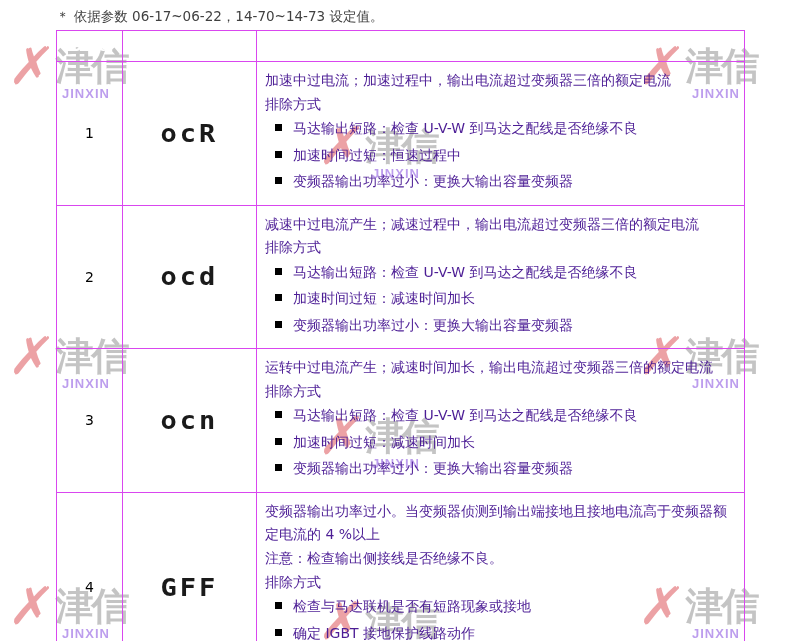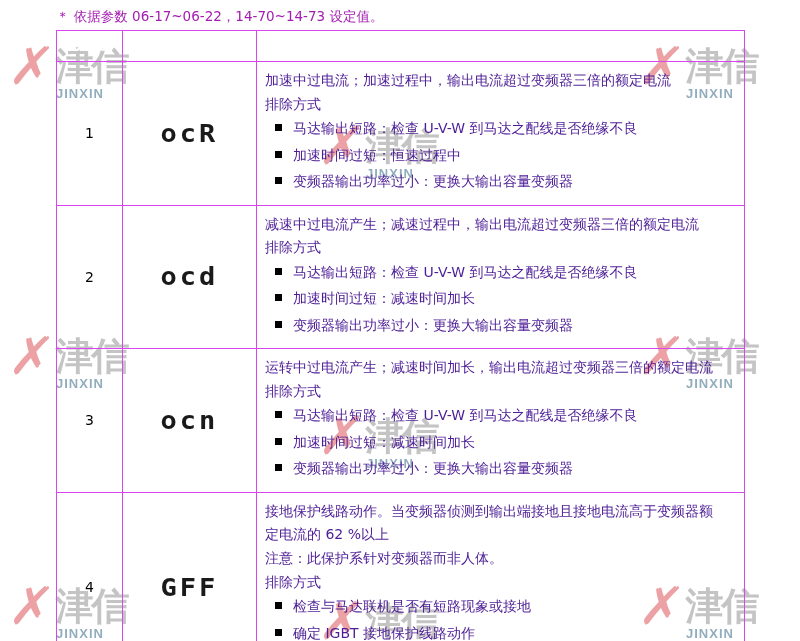--- a/index.html
+++ b/index.html
@@ -40,36 +40,36 @@
   .wm .wm-cn {
     color: #7d7d7d;
     font-size: 38px;
     font-weight: bold;
     line-height: 1;
     letter-spacing: -2px;
     font-family: "DejaVu Sans", sans-serif;
   }
   .wm .wm-en {
     position: absolute;
-    left: 46px;
+    left: 52px;
     top: 46px;
-    color: #0c4a6e;
+    color: #6d28d9;
     font-size: 13px;
     font-weight: bold;
     letter-spacing: 1px;
     font-family: "Liberation Sans", sans-serif;
   }
 
   
   .note {
     position: absolute;
     left: 56px;
     top: 8px;
     font-size: 13.5px;
-    color: #a21caf;
+    color: #404040;
     z-index: 10;
     white-space: nowrap;
   }
 
   
   .table-wrap {
     position: absolute;
     left: 56px;
     top: 30px;
     width: 689px;
@@ -264,23 +264,23 @@
           </ul>
         </td>
       </tr>
 
       <tr>
         <td class="id-cell">4</td>
         <td class="panel-cell">
           <span class="seg-display">GFF</span>
         </td>
         <td class="desc-cell">
-          <p class="desc-line">接地保护线路动作。当变频器侦测到输出端接地且接地电流高于变频器额</p>
-          <p class="desc-line">定电流的 62 %以上</p>
-          <p class="desc-line">注意：此保护系针对变频器而非人体。</p>
+          <p class="desc-line">变频器输出功率过小。当变频器侦测到输出端接地且接地电流高于变频器额</p>
+          <p class="desc-line">定电流的 4 %以上</p>
+          <p class="desc-line">注意：检查输出侧接线是否绝缘不良。</p>
           <p class="desc-line">排除方式</p>
           <ul class="bullets">
             <li>检查与马达联机是否有短路现象或接地</li>
             <li>确定 IGBT 接地保护线路动作</li>
             <li>检查输出侧接线是否绝缘不良</li>
           </ul>
         </td>
       </tr>
     </tbody>
   </table>

